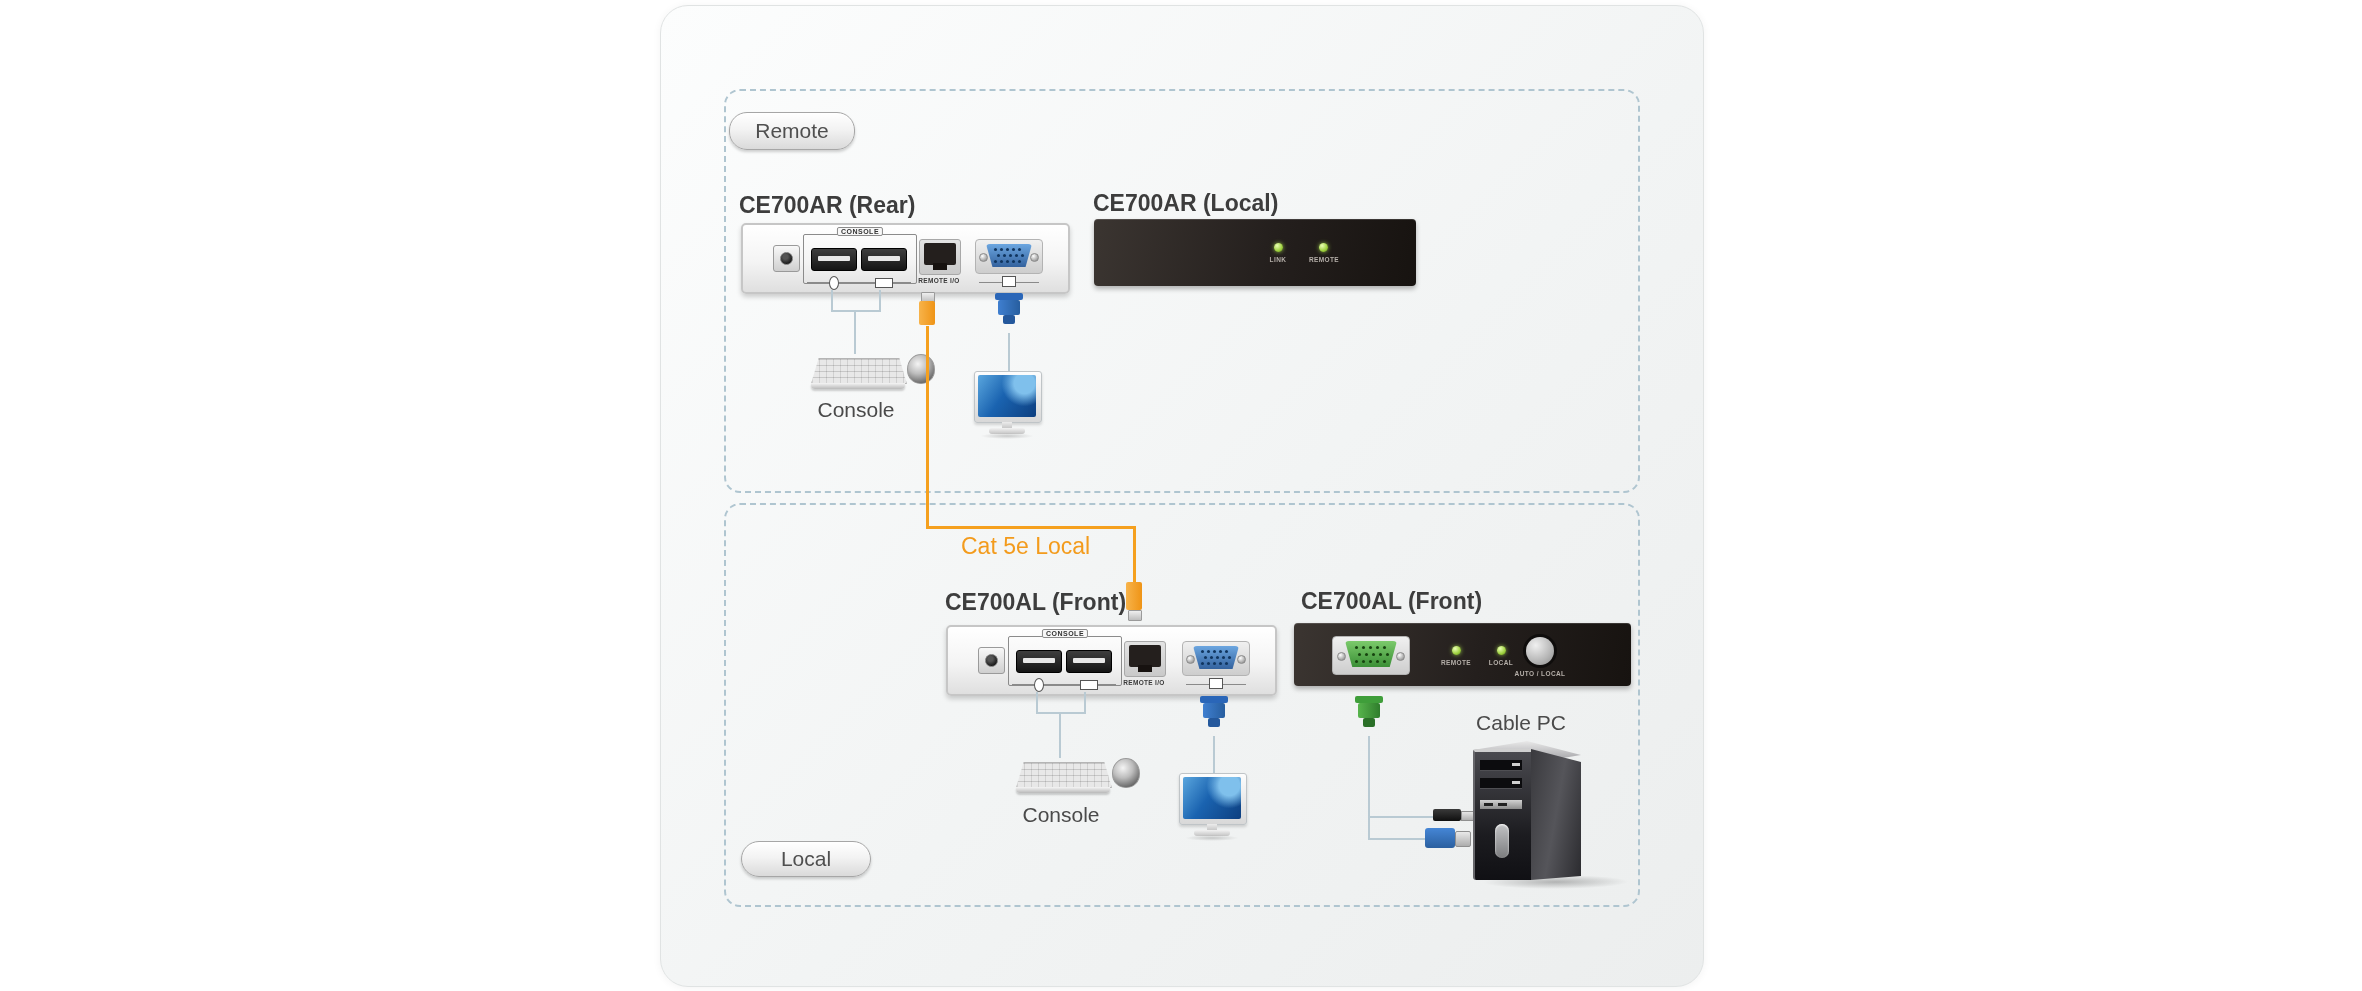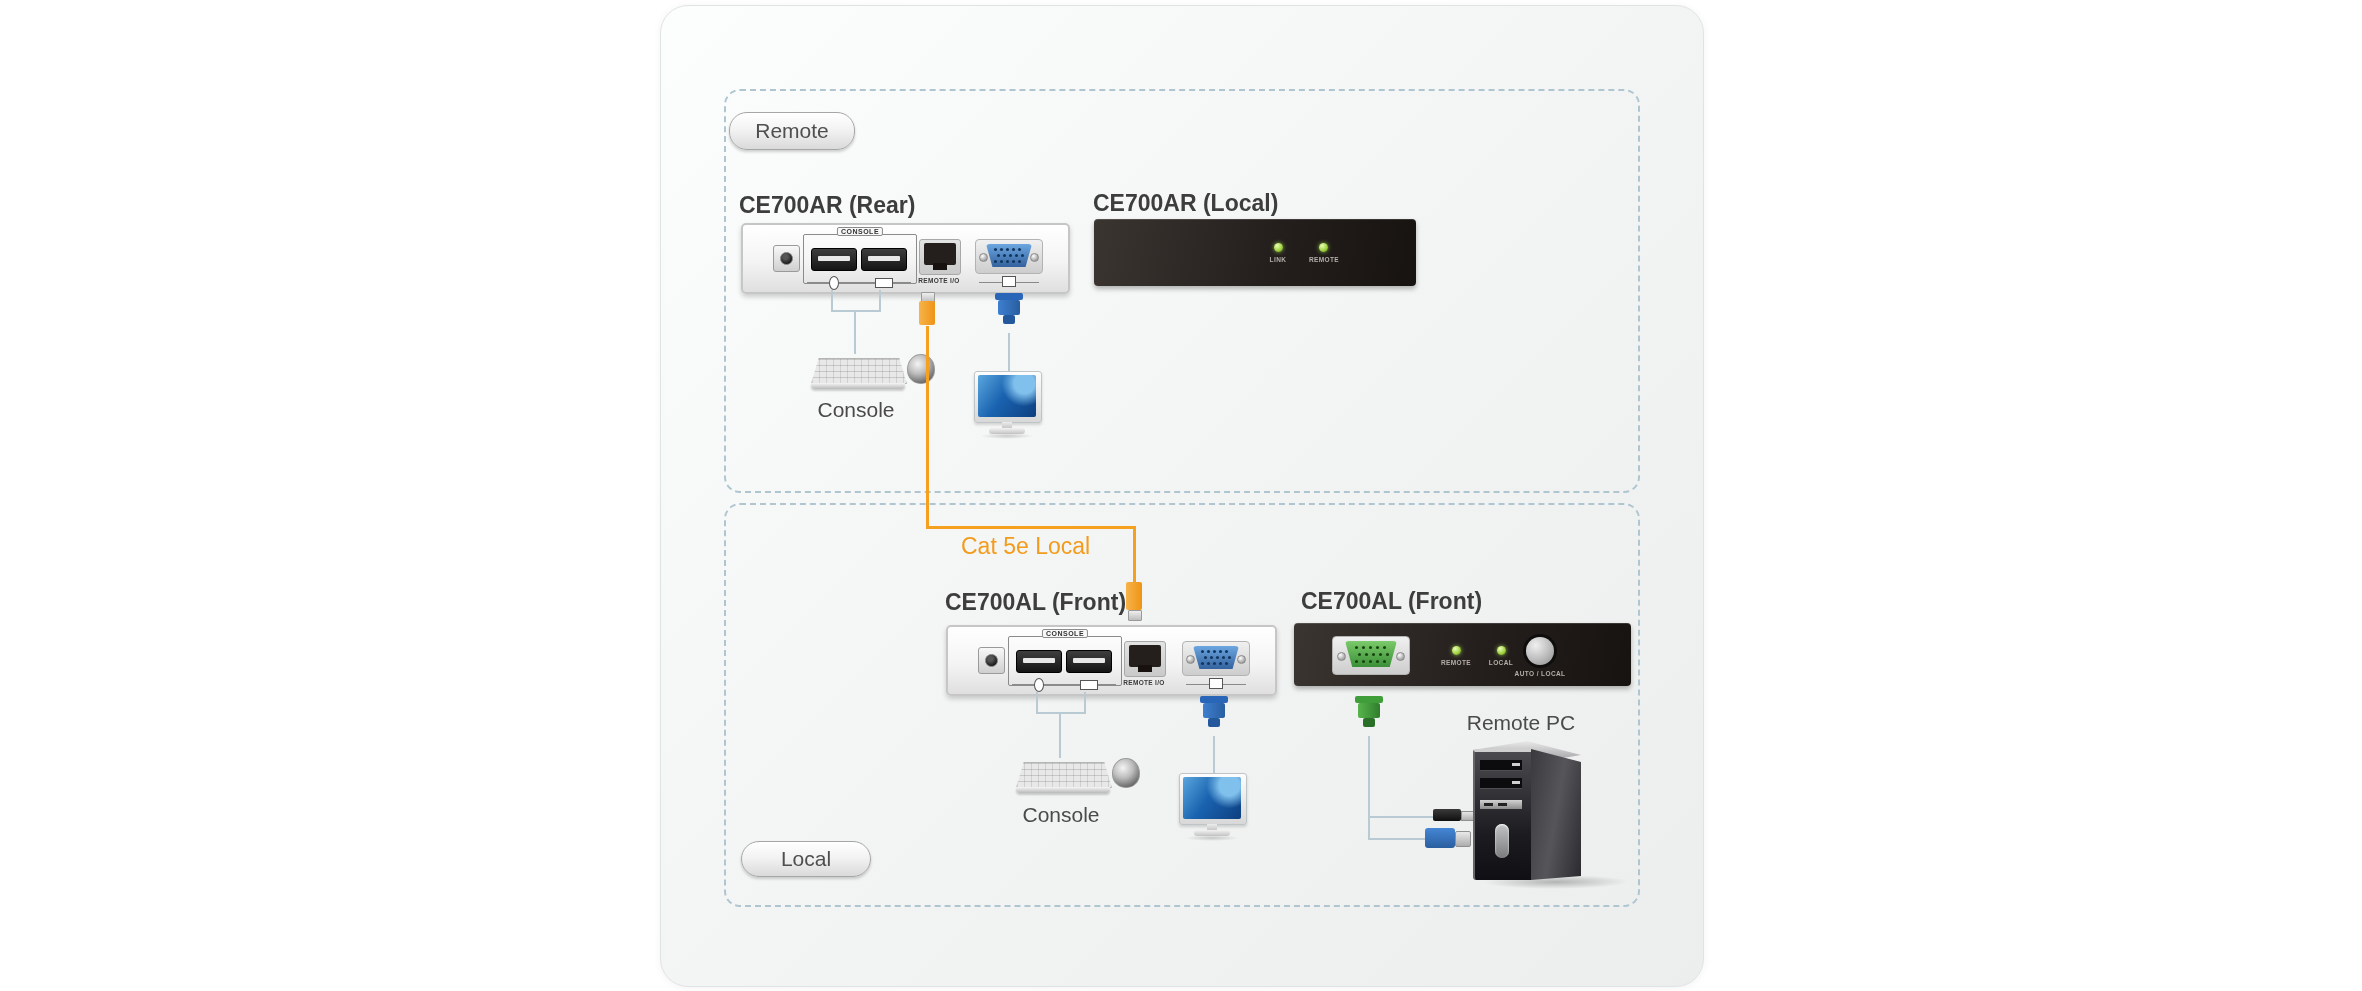--- a/index.html
+++ b/index.html
@@ -276,21 +276,21 @@
   <div class="abs wire" style="left:707px;top:832px;width:58px;height:2px;"></div>
   <div class="abs hplug-usb" style="left:772px;top:800px;width:42px;height:18px;">
     <span class="bod"></span>
       <span class="tip"></span>
   </div>
   <div class="abs hplug-vga" style="left:764px;top:820px;width:48px;height:28px;">
     <span class="bod"></span>
       <span class="tip"></span>
   </div>
 
-  <div class="abs cap" style="left:790px;top:705px;width:140px;">Remote PC</div>
+  <div class="abs cap" style="left:790px;top:705px;width:140px;">Cable PC</div>
   <div class="abs pc" style="left:808px;top:733px;width:160px;height:150px;">
     <div class="shd"></div>
     <div class="top"></div>
     <div class="side"></div>
     <div class="front">
       <div class="bay" style="top:8px;">
           <i></i>
         </div>
       <div class="bay" style="top:26px;">
           <i></i>

